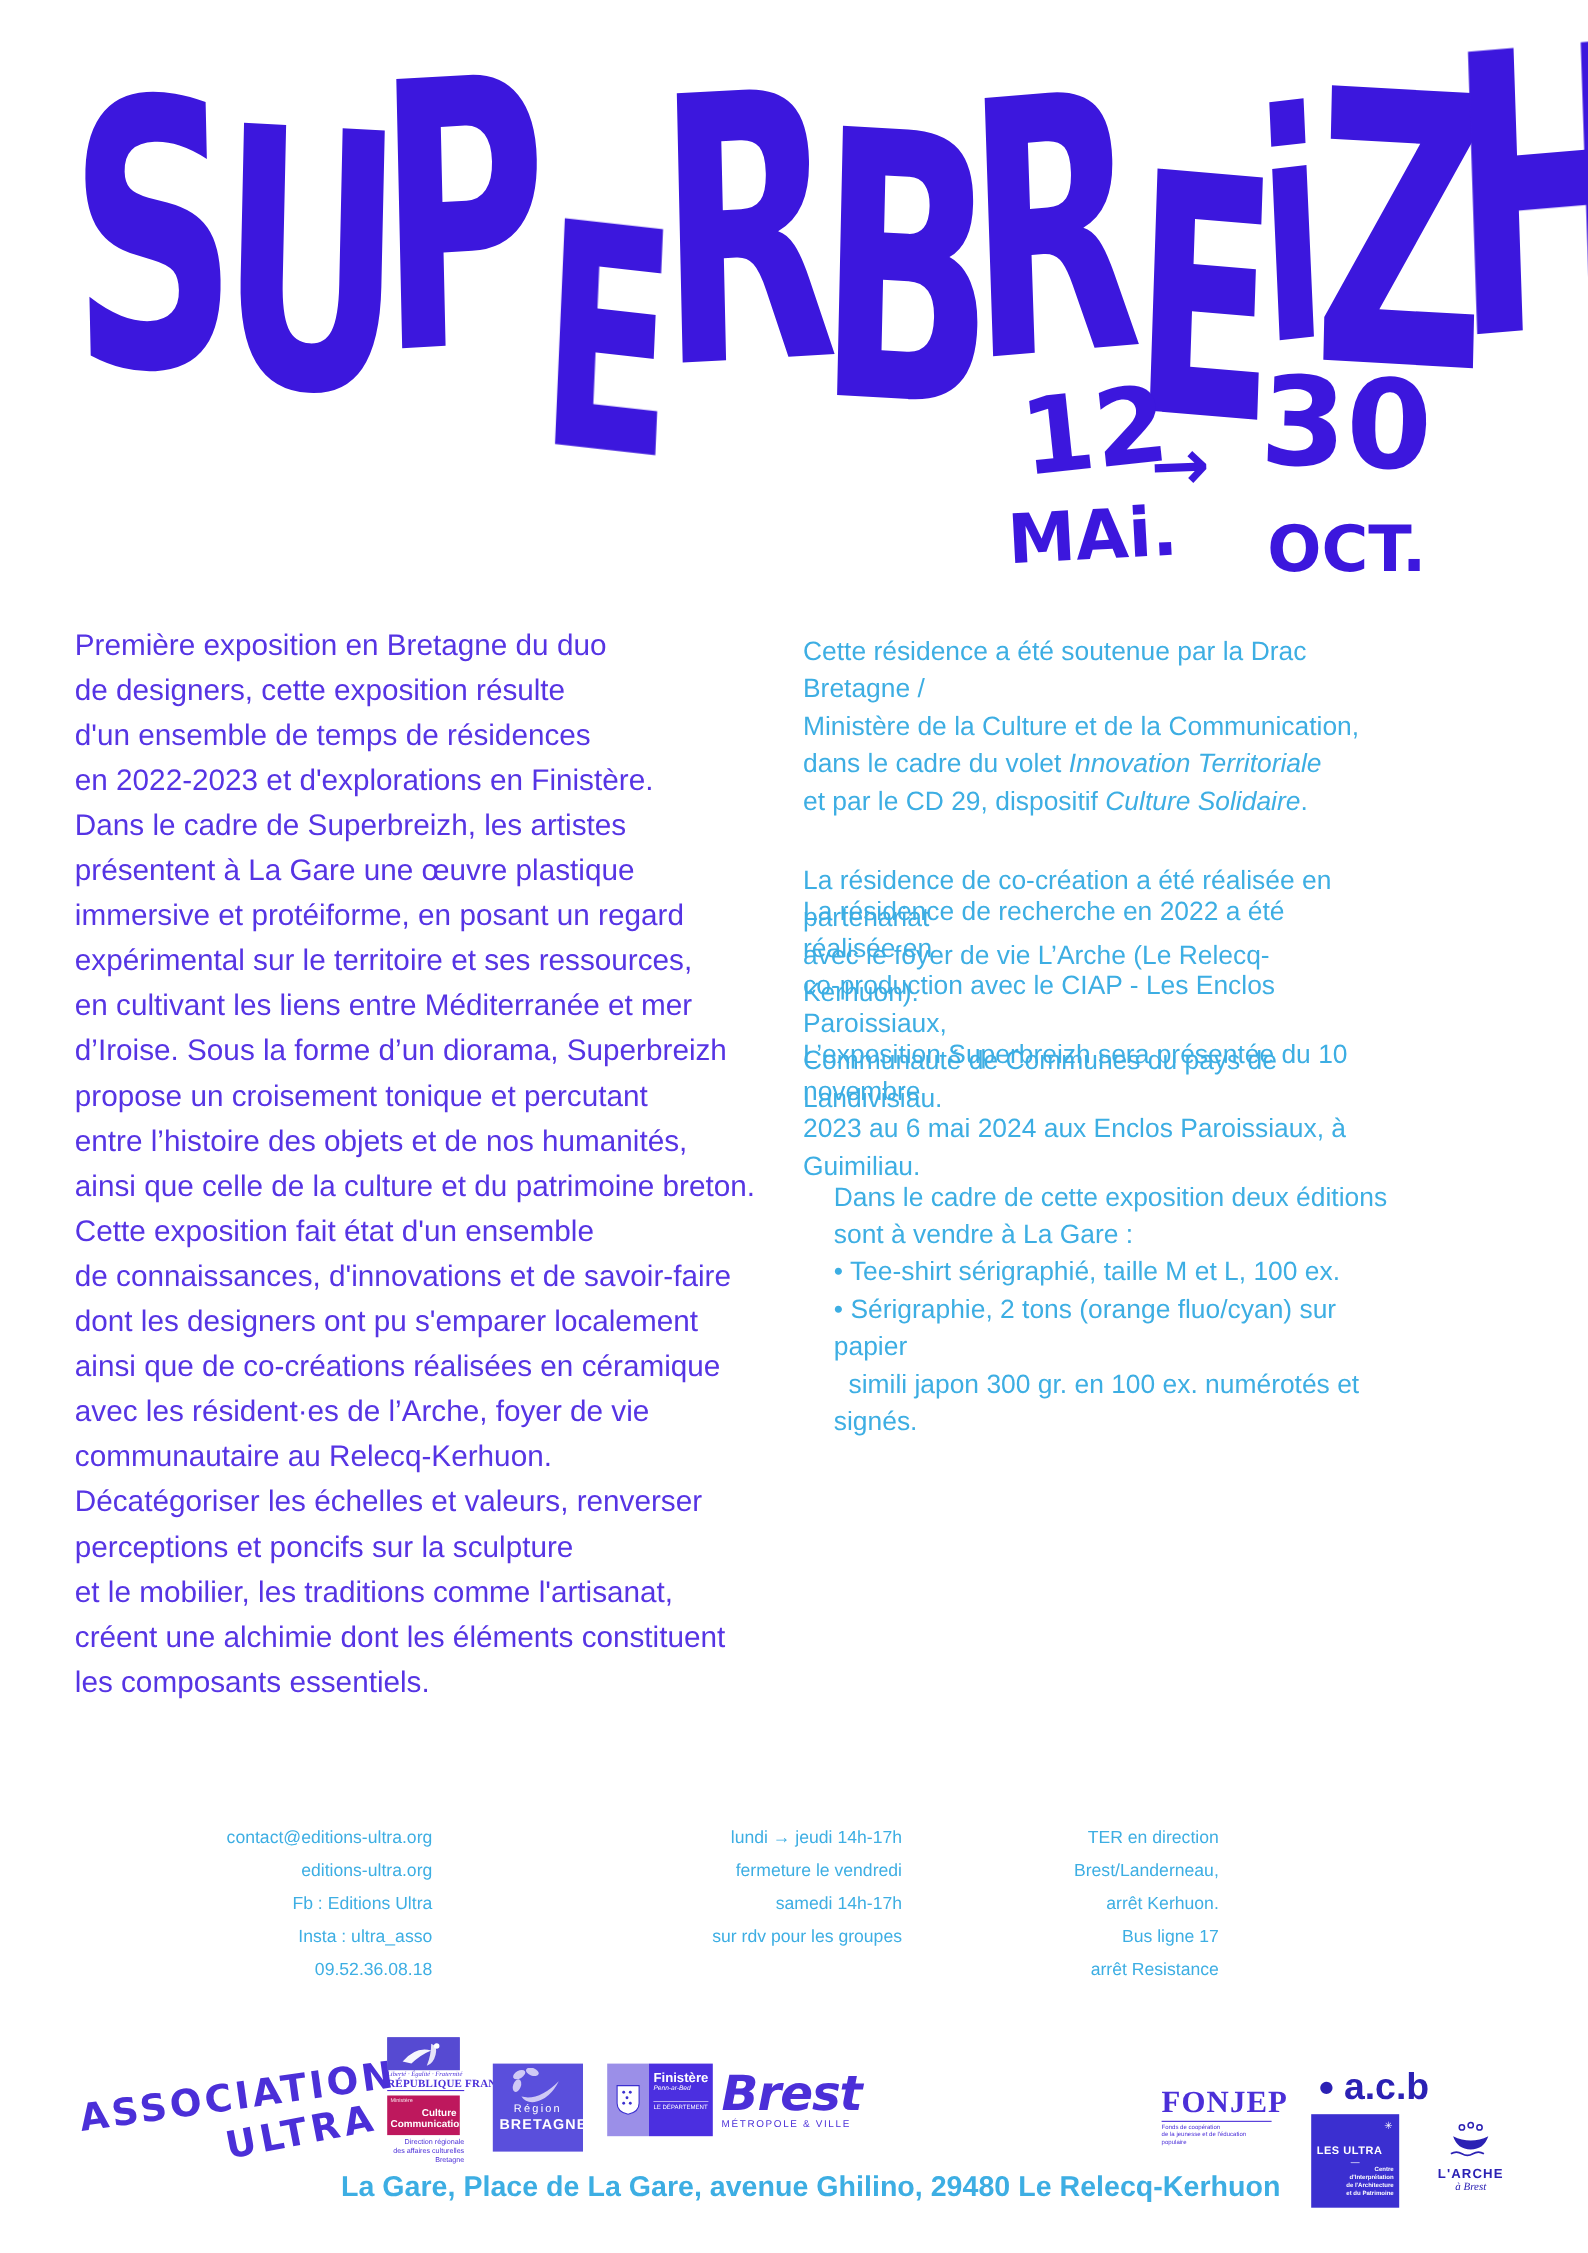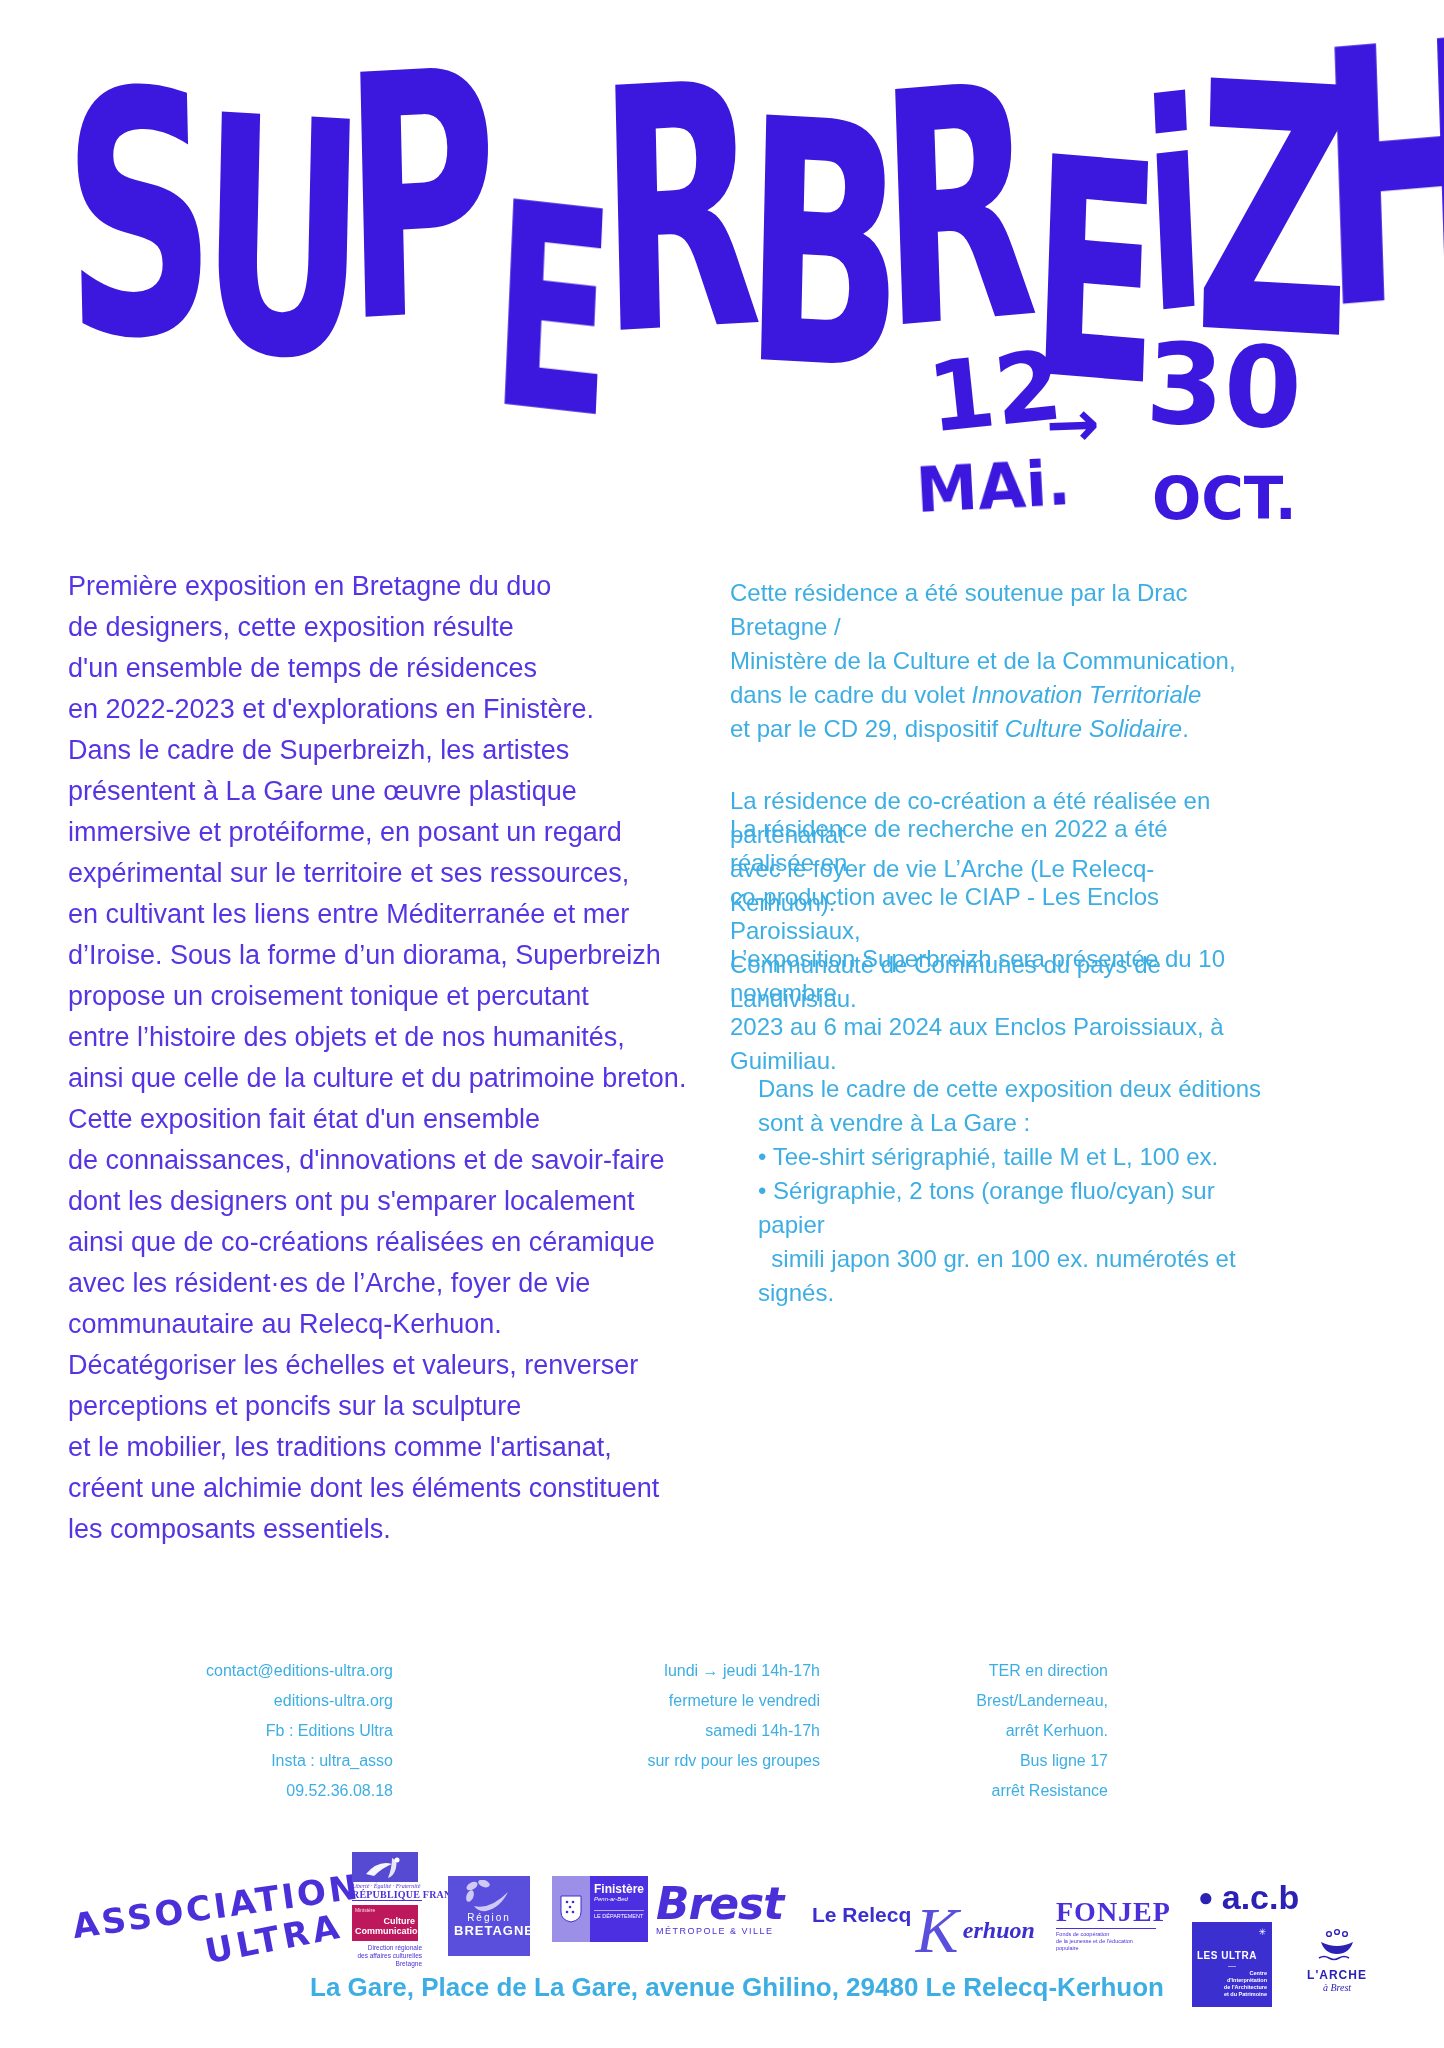--- a/index.html
+++ b/index.html
@@ -256,25 +256,20 @@
       <div class="fs">Penn-ar-Bed</div>
       <div class="fd">LE DÉPARTEMENT</div>
     </div>
   </div>
 
   <div class="brest">
     <div class="bn">Brest</div>
     <div class="bs">MÉTROPOLE &amp; VILLE</div>
   </div>
 
-  <div class="relecq">
-    <span class="rp1">Le Relecq</span>
-    <span class="rk">K</span>
-    <span class="rp2">erhuon</span>
-  </div>
 
   <div class="fonjep">
     <div class="fn">FONJEP</div>
     <div class="fs">Fonds de coopération
 de la jeunesse et de l'éducation populaire</div>
   </div>
 
   <div class="acb">
     <span class="dot">●</span><span>a.c.b</span>
   </div>

